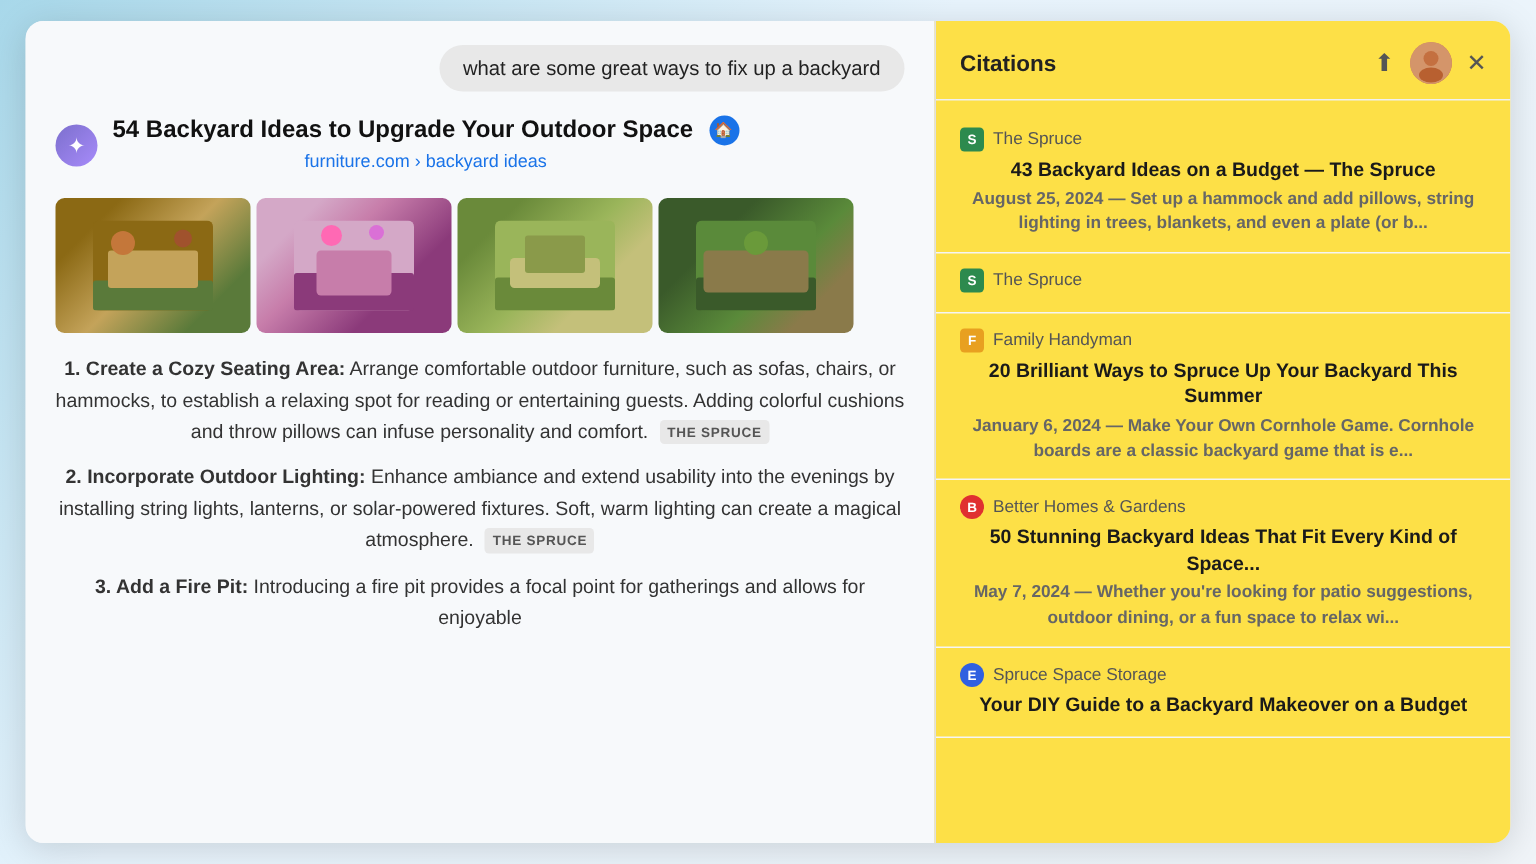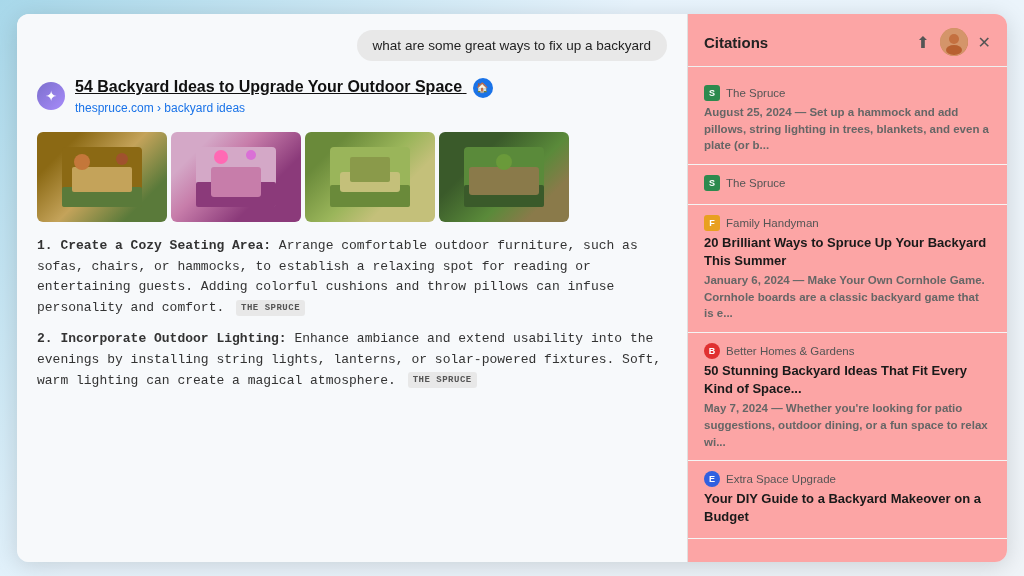--- a/index.html
+++ b/index.html
@@ -15,20 +15,21 @@
     }
     .main-window {
       width: 990px;
       height: 548px;
       background: #f0f4f8;
       border-radius: 12px;
       box-shadow: 0 4px 24px rgba(0,0,0,0.15);
       display: flex;
       flex-direction: row;
       overflow: hidden;
+      text-align: center;
     }
     
     .left-panel {
       flex: 1;
       background: #f7f9fb;
       display: flex;
       flex-direction: column;
       overflow: hidden;
       padding: 0;
     }
@@ -73,21 +74,20 @@
       justify-content: center;
       color: white;
       font-size: 14px;
       flex-shrink: 0;
     }
     .ai-title {
       font-size: 16px;
       font-weight: 700;
       color: #111;
       line-height: 1.3;
-      text-decoration: underline;
     }
     .source-link {
       font-size: 12px;
       color: #1a73e8;
       text-decoration: none;
     }
     .images-row {
       display: flex;
       gap: 4px;
       margin: 6px 0;
@@ -115,21 +115,20 @@
       color: #333;
       line-height: 1.6;
       margin-bottom: 4px;
     }
     .response-list {
       font-size: 13px;
       color: #333;
       line-height: 1.6;
       padding-left: 0;
       list-style: none;
-      font-family: Liberation Mono, monospace;
     }
     .response-list li {
       margin-bottom: 10px;
       padding-left: 0;
     }
     .list-num {
       font-weight: 700;
     }
     .source-tag {
       display: inline-block;
@@ -153,22 +152,22 @@
       background: #1a73e8;
       border-radius: 50%;
       color: white;
       font-size: 10px;
       margin-left: 6px;
       vertical-align: middle;
     }
 
     
     .right-panel {
-      width: 320px;
-      background: #fca5a5;
+      width: 384px;
+      background: #fde047;
       border-left: 1px solid #e0e0e0;
       display: flex;
       flex-direction: column;
     }
     .citations-header {
       display: flex;
       align-items: center;
       justify-content: space-between;
       padding: 14px 16px 10px;
       border-bottom: 1px solid #f0f0f0;
@@ -269,21 +268,21 @@
           <div class="ai-icon">
             <span>✦</span>
           </div>
           <div>
             <div class="ai-title">
               <span>54 Backyard Ideas to Upgrade Your Outdoor Space</span>
               <span class="home-badge">🏠</span>
             </div>
             <div>
               <a class="source-link">
-                <span>thespruce.com › backyard ideas</span>
+                <span>furniture.com › backyard ideas</span>
               </a>
             </div>
           </div>
         </div>
 
         <div class="images-row">
           <div class="image-placeholder img1">
             <div class="img-inner">
               <svg width="80" height="60" viewBox="0 0 80 60">
                 <rect width="80" height="60" fill="#8B6914" rx="4"></rect>
@@ -327,20 +326,23 @@
           </div>
         </div>
 
 
         <ol class="response-list">
           <li>
             <span class="list-num">1. </span><strong>Create a Cozy Seating Area:</strong> Arrange comfortable outdoor furniture, such as sofas, chairs, or hammocks, to establish a relaxing spot for reading or entertaining guests. Adding colorful cushions and throw pillows can infuse personality and comfort. <span class="source-tag">THE SPRUCE</span>
           </li>
           <li>
             <span class="list-num">2. </span><strong>Incorporate Outdoor Lighting:</strong> Enhance ambiance and extend usability into the evenings by installing string lights, lanterns, or solar-powered fixtures. Soft, warm lighting can create a magical atmosphere. <span class="source-tag">THE SPRUCE</span>
+          </li>
+          <li>
+            <span class="list-num">3. </span><strong>Add a Fire Pit:</strong> Introducing a fire pit provides a focal point for gatherings and allows for enjoyable
           </li>
         </ol>
       </div>
     </div>
   </div>
 
   <div class="right-panel">
     <div class="citations-header">
       <span class="citations-title">Citations</span>
       <div class="header-icons">
@@ -356,20 +358,21 @@
       </div>
     </div>
 
     <div class="citations-list">
 
       <div class="citation-item">
         <div class="citation-source-row">
           <div class="source-favicon favicon-spruce">S</div>
           <span class="source-name">The Spruce</span>
         </div>
+        <div class="citation-title">43 Backyard Ideas on a Budget — The Spruce</div>
         <div class="citation-snippet">August 25, 2024 — Set up a hammock and add pillows, string lighting in trees, blankets, and even a plate (or b...</div>
       </div>
 
       <div class="citation-item">
         <div class="citation-source-row">
           <div class="source-favicon favicon-spruce">S</div>
           <span class="source-name">The Spruce</span>
         </div>
       </div>
 
@@ -387,20 +390,20 @@
           <div class="source-favicon favicon-bhg">B</div>
           <span class="source-name">Better Homes &amp; Gardens</span>
         </div>
         <div class="citation-title">50 Stunning Backyard Ideas That Fit Every Kind of Space...</div>
         <div class="citation-snippet">May 7, 2024 — Whether you're looking for patio suggestions, outdoor dining, or a fun space to relax wi...</div>
       </div>
 
       <div class="citation-item">
         <div class="citation-source-row">
           <div class="source-favicon favicon-ess">E</div>
-          <span class="source-name">Extra Space Upgrade</span>
+          <span class="source-name">Spruce Space Storage</span>
         </div>
         <div class="citation-title">Your DIY Guide to a Backyard Makeover on a Budget</div>
 
       </div>
     </div>
   </div>
 </div>
 
 </body></html>

